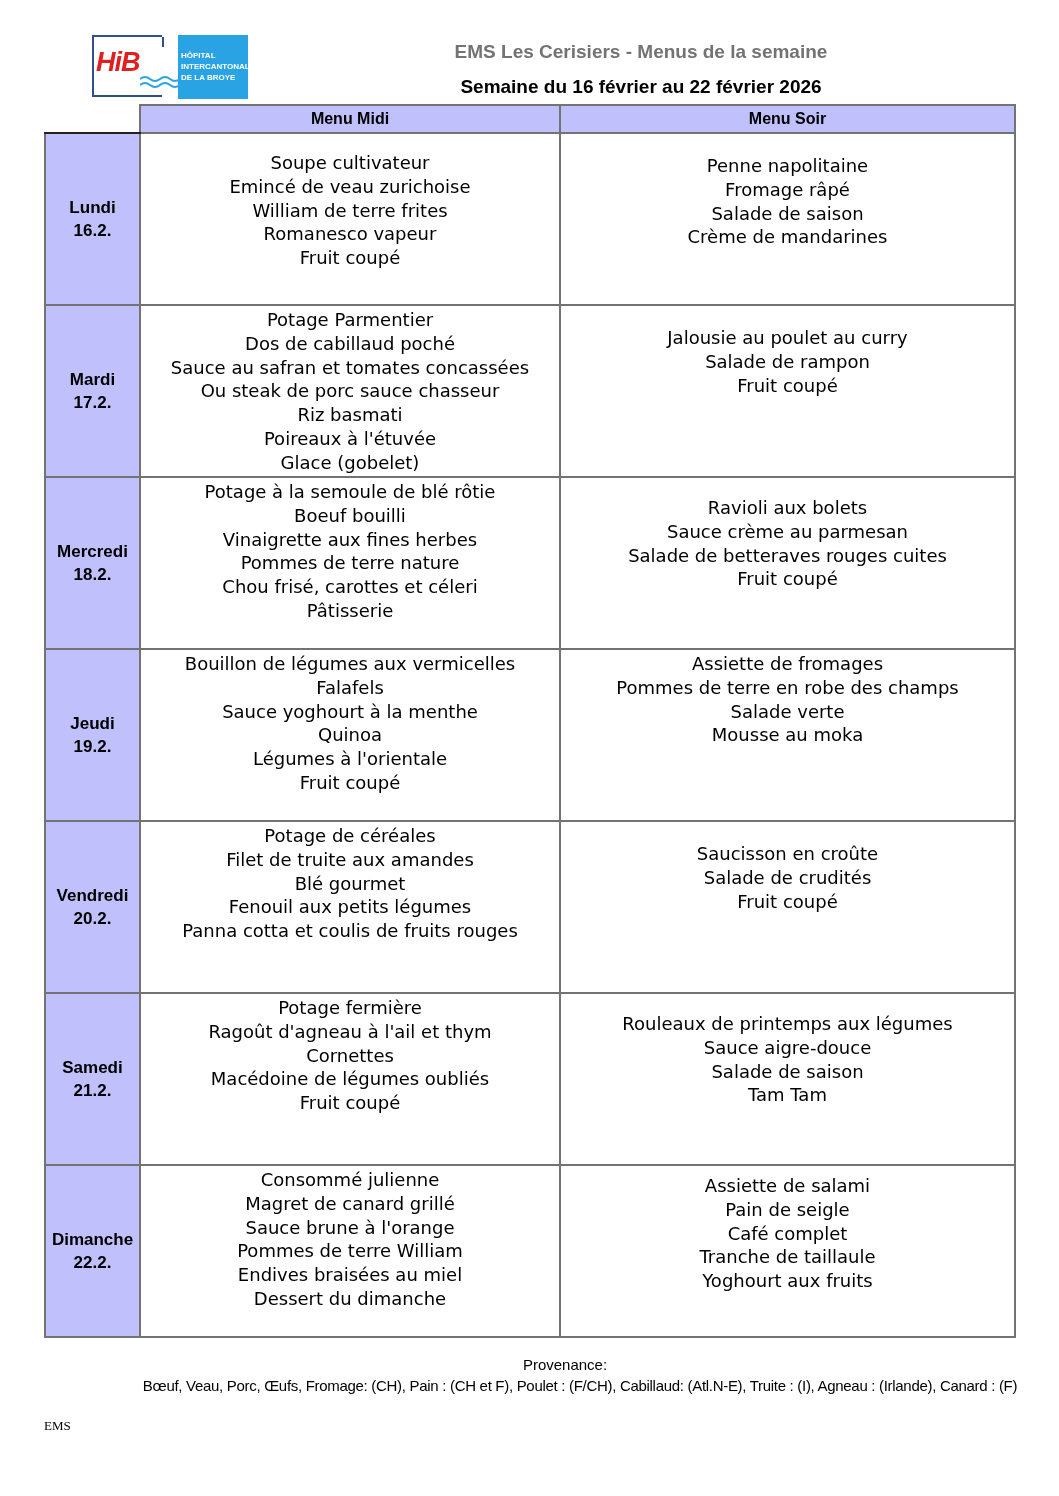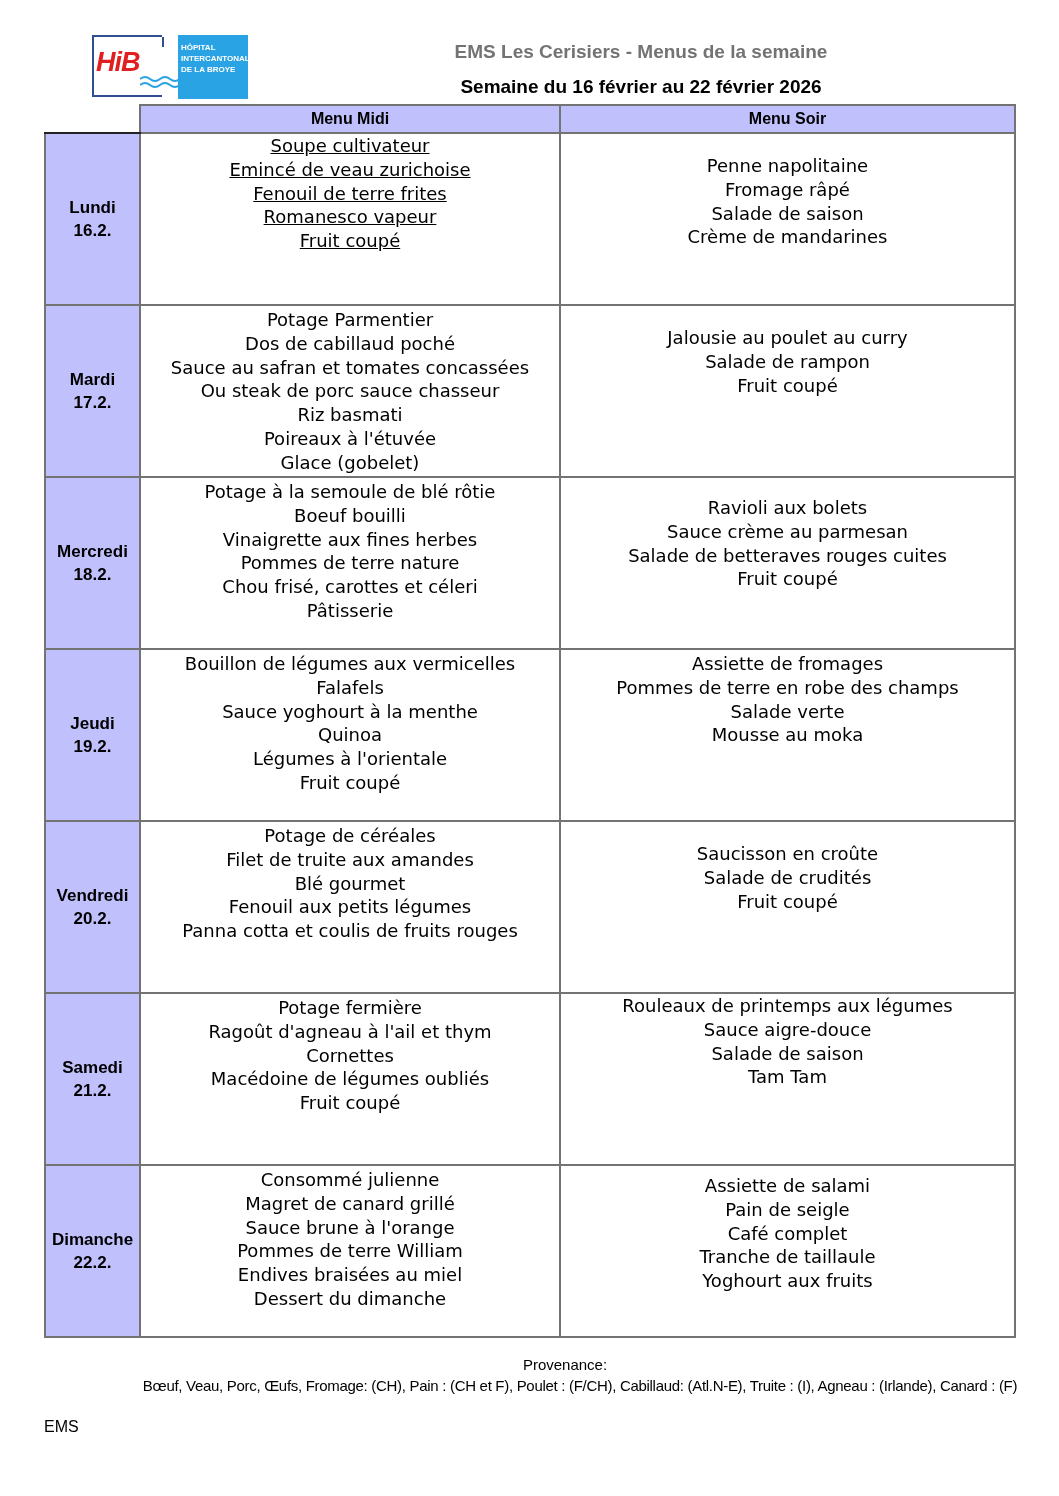--- a/index.html
+++ b/index.html
@@ -5,41 +5,41 @@
     html, body { margin: 0; padding: 0; background: #ffffff; }
     body { width: 1059px; height: 1496px; position: relative; overflow: hidden; font-family: "DejaVu Sans", sans-serif; color: #000; }
 
     .logo { position: absolute; left: 92px; top: 35px; width: 156px; height: 64px; }
     .logo-box { position: absolute; left: 0; top: 0; width: 70px; height: 62px; border: 2px solid #2f4f8f; border-right: none; box-sizing: border-box; }
     .logo-box::after { content: ""; position: absolute; right: -2px; top: 0; width: 2px; height: 10px; background: #2f4f8f; }
     .logo-text { position: absolute; left: 4px; top: 12px; font-family: "Liberation Sans", sans-serif; font-weight: bold; font-style: italic; font-size: 27px; color: #e02020; letter-spacing: -1px; }
     .logo-waves { position: absolute; left: 48px; top: 40px; width: 40px; height: 16px; }
     .logo-blue { position: absolute; left: 86px; top: 0; width: 70px; height: 64px; background: #29a3e3; }
     .logo-blue span { display: block; font-family: "Liberation Sans", sans-serif; font-weight: bold; font-size: 8px; line-height: 11px; color: #ffffff; padding-left: 3px; }
-    .logo-blue span:first-child { margin-top: 7px; }
+    .logo-blue span:first-child { margin-top: 15px; }
 
     .title1 { position: absolute; left: 300px; width: 682px; top: 41px; text-align: center; font-family: "Liberation Sans", sans-serif; font-weight: bold; font-size: 19px; color: #737373; }
     .title2 { position: absolute; left: 300px; width: 682px; top: 76px; text-align: center; font-family: "Liberation Sans", sans-serif; font-weight: bold; font-size: 19px; color: #000; }
 
     table.menu { position: absolute; left: 44px; top: 104px; border-collapse: collapse; table-layout: fixed; }
     table.menu td, table.menu th { border: 2px solid #737373; padding: 0; }
     table.menu col.c0 { width: 95px; }
     table.menu col.c1 { width: 420px; }
     table.menu col.c2 { width: 455px; }
     th.hdr { background: #c0c0fc; height: 26px; font-family: "Liberation Sans", sans-serif; font-weight: bold; font-size: 16px; text-align: center; }
     th.empty { border: none !important; border-bottom: 2px solid #222 !important; background: #fff; }
     td.day { background: #c0c0fc; height: 170px; text-align: center; vertical-align: middle; font-family: "Liberation Sans", sans-serif; font-weight: bold; font-size: 17px; line-height: 23px; }
     td.day span { display: block; }
     td.midi { vertical-align: top; text-align: center; font-size: 18px; line-height: 23.8px; padding-top: 8px; }
     td.soir { vertical-align: top; text-align: center; font-size: 18px; line-height: 23.8px; }
     td.midi div, td.soir div { white-space: nowrap; }
 
     .prov-title { position: absolute; left: 440px; width: 250px; top: 1356px; text-align: center; font-family: "Liberation Sans", sans-serif; font-size: 15px; }
     .prov-text { position: absolute; left: 130px; width: 900px; top: 1376px; text-align: center; font-family: "Liberation Sans", sans-serif; font-size: 15px; line-height: 19px; letter-spacing: -0.3px; }
-    .footer { position: absolute; left: 44px; top: 1418px; font-family: Liberation Sans, sans-serif; font-size: 16px; }
+    .footer { position: absolute; left: 44px; top: 1418px; font-family: Liberation Serif, serif; font-size: 13px; }
   </style>
 </head>
 <body>
 
 <div class="logo">
   <div class="logo-box"></div>
   <div class="logo-text">HiB</div>
   <svg class="logo-waves" viewBox="0 0 40 16">
     <path d="M0 4 Q5 0 10 4 T20 4 T30 4 T40 4" fill="none" stroke="#29a3e3" stroke-width="2"></path>
     <path d="M0 10 Q5 6 10 10 T20 10 T30 10 T40 10" fill="none" stroke="#29a3e3" stroke-width="2"></path>
@@ -66,24 +66,24 @@
       <th class="hdr">Menu Midi</th>
       <th class="hdr">Menu Soir</th>
     </tr>
   </thead>
   <tbody id="menu-body">
       <tr>
         <td class="day">
           <span>Lundi</span>
           <span>16.2.</span>
         </td>
-        <td class="midi" style="padding-top: 0; text-decoration: underline;">
+        <td class="midi" style="padding-top: 17px;">
           <div>Soupe cultivateur</div>
           <div>Emincé de veau zurichoise</div>
-          <div>Fenouil de terre frites</div>
+          <div>William de terre frites</div>
           <div>Romanesco vapeur</div>
           <div>Fruit coupé</div>
         </td>
         <td class="soir" style="padding-top: 20px;">
           <div>Penne napolitaine</div>
           <div>Fromage râpé</div>
           <div>Salade de saison</div>
           <div>Crème de mandarines</div>
         </td>
       </tr>
@@ -170,21 +170,21 @@
           <span>Samedi</span>
           <span>21.2.</span>
         </td>
         <td class="midi" style="padding-top: 2px;">
           <div>Potage fermière</div>
           <div>Ragoût d'agneau à l'ail et thym</div>
           <div>Cornettes</div>
           <div>Macédoine de légumes oubliés</div>
           <div>Fruit coupé</div>
         </td>
-        <td class="soir" style="">
+        <td class="soir" style="padding-top: 18px;">
           <div>Rouleaux de printemps aux légumes</div>
           <div>Sauce aigre-douce</div>
           <div>Salade de saison</div>
           <div>Tam Tam</div>
         </td>
       </tr>
       <tr>
         <td class="day">
           <span>Dimanche</span>
           <span>22.2.</span>

